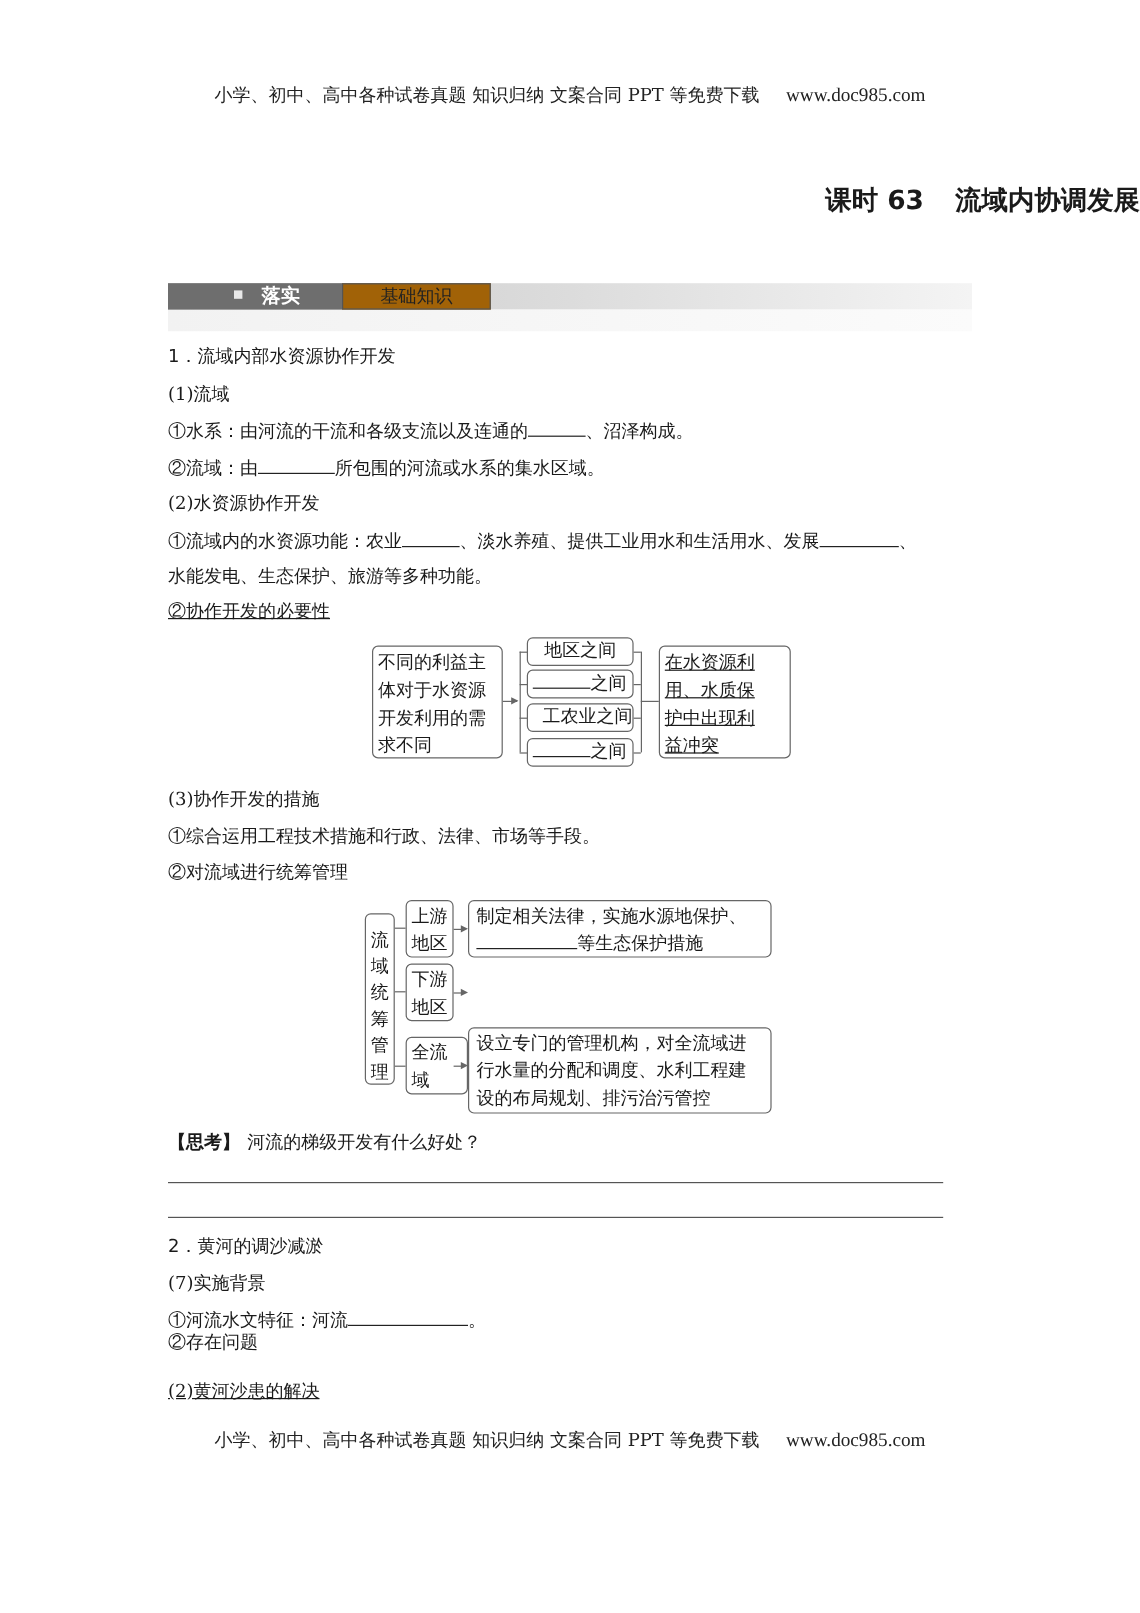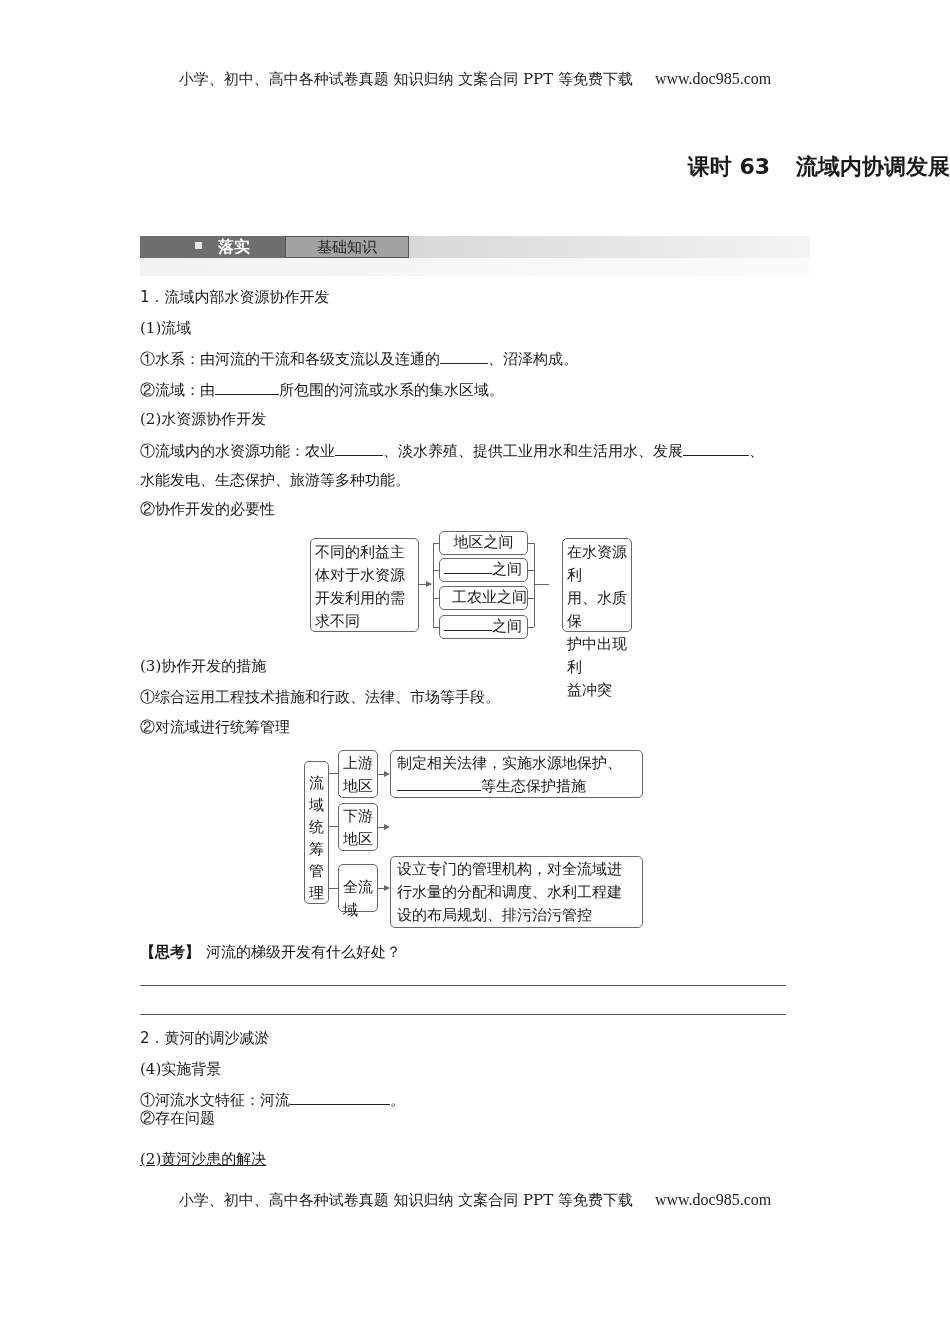--- a/index.html
+++ b/index.html
@@ -16,21 +16,21 @@
     .banner { left: 140px; top: 236px; width: 670px; height: 40px; }
     .banner .strip { position: absolute; left: 0; top: 0; width: 670px; height: 22px;
                      background: linear-gradient(to right, #c8c8c8 0%, #dcdcdc 50%, #f4f4f4 100%); }
     .banner .strip2 { position: absolute; left: 0; top: 22px; width: 670px; height: 18px;
                      background: linear-gradient(to right, #f2f2f2, #fbfbfb); }
     .banner .dark { position: absolute; left: 0; top: 0; width: 145px; height: 22px; background: #6e6e6e;
                     color: #fff; font-weight: bold; font-size: 16px; line-height: 22px;
                     font-family: "DejaVu Sans", sans-serif; }
     .banner .dark .sq { display: inline-block; width: 7px; height: 7px; background: #e8e8e8;
                         margin-left: 55px; margin-right: 16px; vertical-align: middle; position: relative; top: -2px; }
-    .banner .light { position: absolute; left: 145px; top: 0; width: 122px; height: 20px; background: #a3a3a3;
+    .banner .light { position: absolute; left: 145px; top: 0; width: 122px; height: 20px; background: #a16207;
                      border: 1px solid #555; color: #222; font-size: 15px; line-height: 20px; text-align: center;
                      font-family: "DejaVu Sans", sans-serif; }
     .line { left: 140px; font-size: 15px; line-height: 20px; white-space: nowrap; }
     .sec { font-family: "DejaVu Sans", sans-serif; font-size: 15px; }
     .blank { display: inline-block; border-bottom: 1px solid #222; height: 15px; vertical-align: baseline; }
     .think-tag { font-family: "DejaVu Sans", sans-serif; font-weight: bold; }
     .think-q { font-family: "DejaVu Sans", sans-serif; margin-left: 6px; }
     .rule { left: 140px; width: 646px; height: 0; border-top: 1px solid #555; }
     
     .box { position: absolute; border: 1.5px solid #666; border-radius: 5px; background: #fff;
@@ -66,21 +66,21 @@
   <span>①水系：由河流的干流和各级支流以及连通的</span><span class="blank" style="width:48px;"></span><span>、沼泽构成。</span>
 </div>
 <div class="abs line" style="top:379px;">
   <span>②流域：由</span><span class="blank" style="width:64px;"></span><span>所包围的河流或水系的集水区域。</span>
 </div>
 <div class="abs line" style="top:409px;">(2)水资源协作开发</div>
 <div class="abs line" style="top:440px;">
   <span>①流域内的水资源功能：农业</span><span class="blank" style="width:48px;"></span><span>、淡水养殖、提供工业用水和生活用水、发展</span><span class="blank" style="width:66px;"></span><span>、</span>
 </div>
 <div class="abs line" style="top:470px;">水能发电、生态保护、旅游等多种功能。</div>
-<div class="abs line" style="top:499px;">②协作开发的必要性</div>
+<div class="abs line" style="top:499px;text-decoration:underline;">②协作开发的必要性</div>
 
 <div class="abs" style="left:0;top:0;width:950px;height:1344px;pointer-events:none;">
   <div class="box" style="left:310px;top:538px;width:109px;height:94px;padding:2px 4px;">
     <div>不同的利益主</div>
     <div>体对于水资源</div>
     <div>开发利用的需</div>
     <div>求不同</div>
   </div>
   <div class="conn" style="left:419px;top:584px;width:12px;height:1px;"></div>
   <div class="arrow" style="left:426px;top:581px;"></div>
@@ -103,21 +103,21 @@
     <span class="blank" style="width:48px;height:14px;"></span><span>之间</span>
   </div>
 
   <div class="conn" style="left:528px;top:543px;width:6px;height:1px;"></div>
   <div class="conn" style="left:528px;top:570px;width:6px;height:1px;"></div>
   <div class="conn" style="left:528px;top:598px;width:6px;height:1px;"></div>
   <div class="conn" style="left:528px;top:627px;width:6px;height:1px;"></div>
   <div class="conn" style="left:534px;top:543px;width:1px;height:84px;"></div>
   <div class="conn" style="left:534px;top:584px;width:15px;height:1px;"></div>
 
-  <div class="box" style="left:562px;top:538px;width:70px;height:94px;padding:2px 4px;">
+  <div class="box" style="left:549px;top:538px;width:110px;height:94px;padding:2px 4px;text-decoration:underline;">
     <div>在水资源利</div>
     <div>用、水质保</div>
     <div>护中出现利</div>
     <div>益冲突</div>
   </div>
 </div>
 
 <div class="abs line" style="top:656px;">(3)协作开发的措施</div>
 <div class="abs line" style="top:687px;">①综合运用工程技术措施和行政、法律、市场等手段。</div>
 <div class="abs line" style="top:717px;">②对流域进行统筹管理</div>
@@ -138,21 +138,21 @@
   <div class="conn" style="left:329px;top:888px;width:9px;height:1px;"></div>
 
   <div class="box" style="left:338px;top:750px;width:40px;height:48px;padding:1px 4px;">
     <div>上游</div>
     <div>地区</div>
   </div>
   <div class="box" style="left:338px;top:803px;width:40px;height:48px;padding:1px 4px;">
     <div>下游</div>
     <div>地区</div>
   </div>
-  <div class="box" style="left:338px;top:864px;width:40px;height:48px;padding:11px 4px;">
+  <div class="box" style="left:338px;top:864px;width:52px;height:48px;padding:1px 4px;">
     <div>全流</div>
     <div>域</div>
   </div>
 
   <div class="conn" style="left:378px;top:774px;width:9px;height:1px;"></div>
   <div class="arrow" style="left:384px;top:771px;"></div>
   <div class="conn" style="left:378px;top:827px;width:9px;height:1px;"></div>
   <div class="arrow" style="left:384px;top:824px;"></div>
   <div class="conn" style="left:378px;top:888px;width:9px;height:1px;"></div>
   <div class="arrow" style="left:384px;top:885px;"></div>
@@ -168,21 +168,21 @@
   </div>
 </div>
 
 <div class="abs line" style="top:942px;">
   <span class="think-tag">【思考】</span><span class="think-q">河流的梯级开发有什么好处？</span>
 </div>
 <div class="abs rule" style="top:985px;"></div>
 <div class="abs rule" style="top:1014px;"></div>
 
 <div class="abs line sec" style="top:1028px;">2．黄河的调沙减淤</div>
-<div class="abs line" style="top:1059px;">(4)实施背景</div>
+<div class="abs line" style="top:1059px;">(7)实施背景</div>
 <div class="abs line" style="top:1089px;">
   <span>①河流水文特征：河流</span><span class="blank" style="width:100px;"></span><span>。</span>
 </div>
 <div class="abs line" style="top:1108px;">②存在问题</div>
 <div class="abs line" style="top:1149px;text-decoration:underline;">(2)黄河沙患的解决</div>
 
 <div class="abs hdr" style="top:1191px;">
   <span>小学、初中、高中各种试卷真题  知识归纳  文案合同  PPT 等免费下载</span><span class="url">www.doc985.com</span>
 </div>
 

